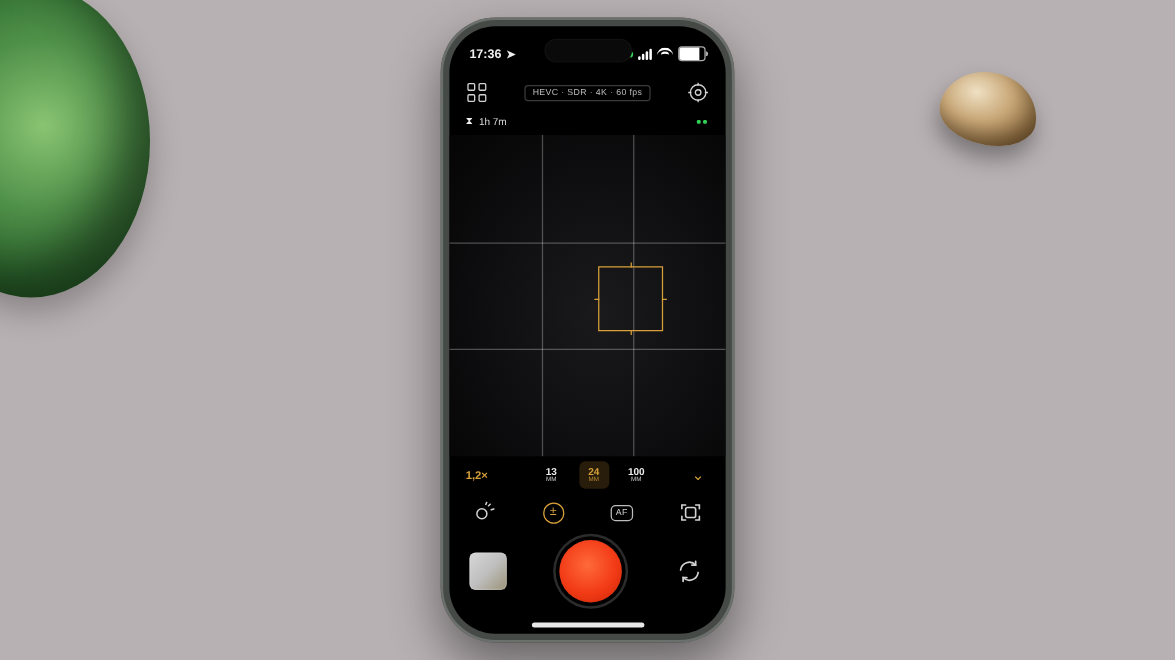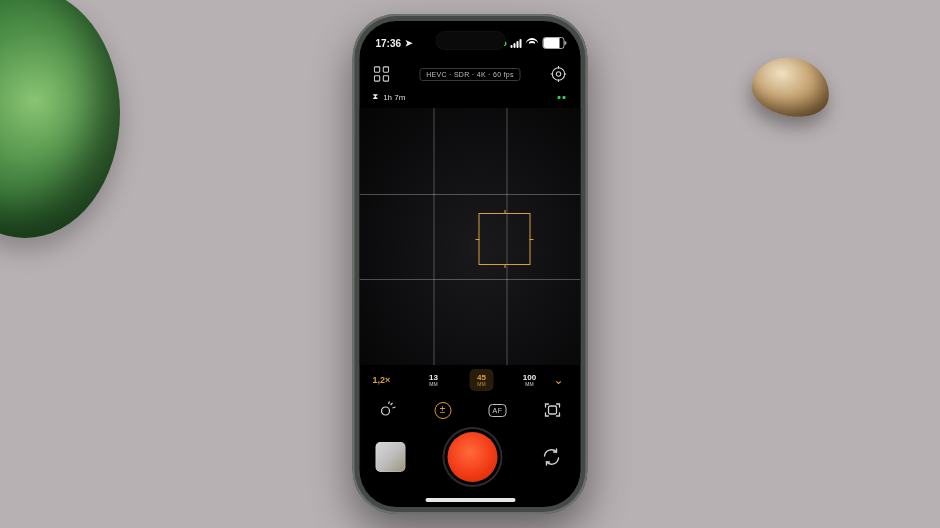--- a/index.html
+++ b/index.html
@@ -81,21 +81,21 @@
 }
 .focusbox::before,.focusbox::after{content:"";position:absolute;background:#d7a03a;}
 .focusbox::before{left:50%;top:-4px;width:1px;height:4px;}
 .focusbox::after{left:50%;bottom:-4px;width:1px;height:4px;}
 .fb-l,.fb-r{position:absolute;top:50%;width:4px;height:1px;background:#d7a03a;}
 .fb-l{left:-4px;}.fb-r{right:-4px;}
 
 
 .lensrow{display:flex;align-items:center;height:30px;padding:0 13px;gap:8px;}
 .zoom{color:#d7a03a;font-size:9px;font-weight:600;width:28px;}
-.lensgroup{flex:1;display:flex;justify-content:flex-end;gap:24px;}
+.lensgroup{flex:1;display:flex;justify-content:center;gap:10px;}
 .lens{width:24px;height:22px;border-radius:5px;display:flex;flex-direction:column;align-items:center;justify-content:center;line-height:1;}
 .lens .n{font-size:8px;font-weight:700;}
 .lens .u{font-size:5px;opacity:.85;}
 .lens.sel{background:rgba(215,160,58,.18);color:#d7a03a;}
 .chev{color:#d7a03a;font-size:12px;width:18px;text-align:center;}
 
 
 .toolrow{display:flex;align-items:center;justify-content:space-between;height:30px;padding:0 16px;}
 .tool{width:24px;height:22px;display:flex;align-items:center;justify-content:center;color:#d2d2d2;}
 .tool.accent{color:#d7a03a;}
@@ -190,21 +190,21 @@
       </div>
 
       <div class="lensrow">
         <span class="zoom">1,2×</span>
         <div class="lensgroup">
           <div class="lens">
             <span class="n">13</span>
             <span class="u">MM</span>
           </div>
           <div class="lens sel">
-            <span class="n">45</span>
+            <span class="n">24</span>
             <span class="u">MM</span>
           </div>
           <div class="lens">
             <span class="n">100</span>
             <span class="u">MM</span>
           </div>
         </div>
         <span class="chev">⌄</span>
       </div>
 

